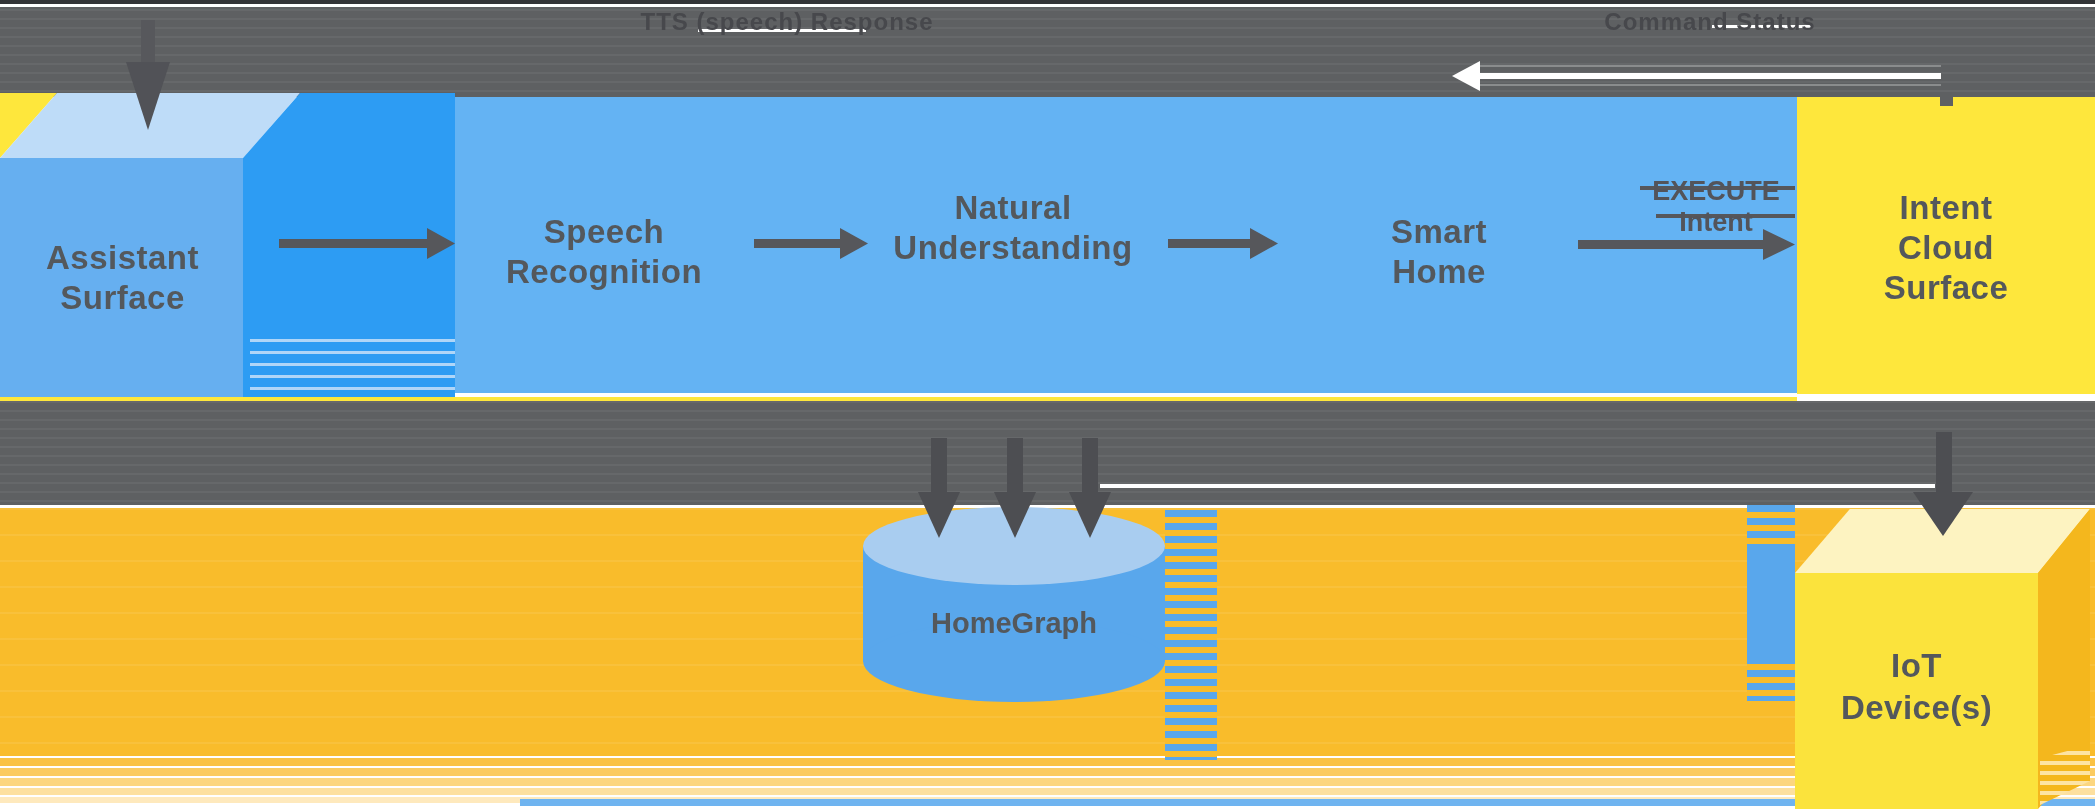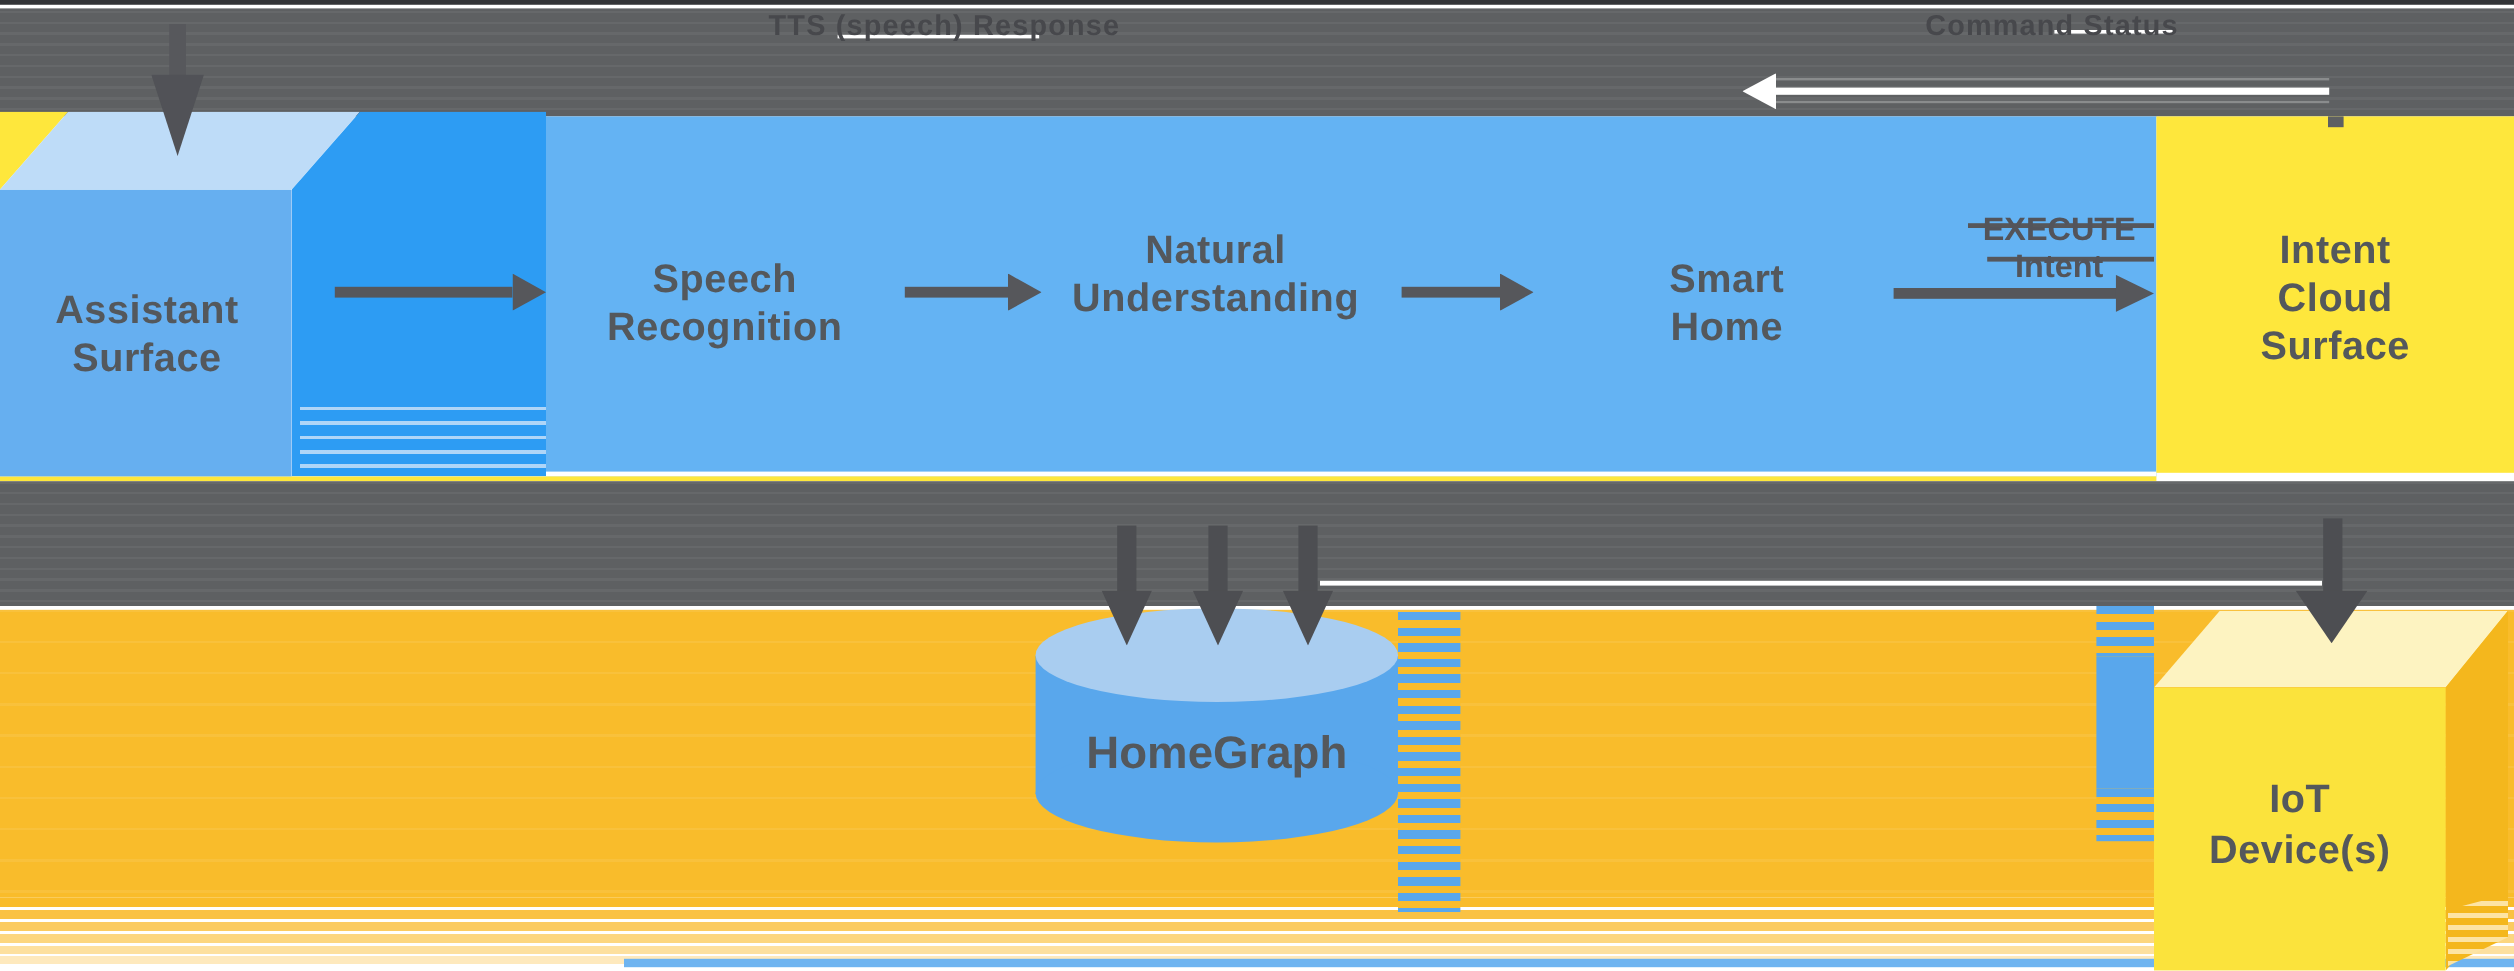--- a/index.html
+++ b/index.html
@@ -117,21 +117,21 @@
   <div class="abs" style="left: 1100px; top: 484px; width: 835px; height: 4px; z-index: 2; background-color: rgb(255, 255, 255);"></div>
 
   <div class="abs blue-amber-stripes" style="left:1165px;top:510px;width:52px;height:250px;z-index:2;"></div>
   <div class="abs blue-amber-stripes" style="left:1747px;top:505px;width:48px;height:42px;z-index:2;"></div>
   <div class="abs" style="left: 1747px; top: 547px; width: 48px; height: 110px; z-index: 2; background-color: rgb(89, 167, 236);"></div>
   <div class="abs blue-amber-stripes" style="left:1747px;top:657px;width:48px;height:44px;z-index:2;"></div>
 
   <div class="abs" style="left: 863px; top: 546px; width: 302px; height: 116px; z-index: 3; background-color: rgb(89, 167, 236);"></div>
   <div class="abs" style="left: 863px; top: 620px; width: 302px; height: 82px; border-radius: 50%; z-index: 3; background-color: rgb(89, 167, 236);"></div>
   <div class="abs" style="left: 863px; top: 507px; width: 302px; height: 78px; border-radius: 50%; z-index: 3; background-color: rgb(169, 205, 240);"></div>
-  <div class="abs txt" style="left:863px;top:607px;width:302px;font-size:38px;z-index:5;">HomeGraph</div>
+  <div class="abs txt" style="left:863px;top:607px;width:302px;font-size:29px;z-index:5;">HomeGraph</div>
 
   <div class="abs" style="left: 931px; top: 438px; width: 16px; height: 58px; z-index: 4; background-color: rgb(77, 78, 82);"></div>
   <div class="abs tri-down" style="left: 918px; top: 492px; width: 42px; height: 46px; z-index: 4; background-color: rgb(77, 78, 82);"></div>
   <div class="abs" style="left: 1007px; top: 438px; width: 16px; height: 58px; z-index: 4; background-color: rgb(77, 78, 82);"></div>
   <div class="abs tri-down" style="left: 994px; top: 492px; width: 42px; height: 46px; z-index: 4; background-color: rgb(77, 78, 82);"></div>
   <div class="abs" style="left: 1082px; top: 438px; width: 16px; height: 58px; z-index: 4; background-color: rgb(77, 78, 82);"></div>
   <div class="abs tri-down" style="left: 1069px; top: 492px; width: 42px; height: 46px; z-index: 4; background-color: rgb(77, 78, 82);"></div>
 
   <div class="abs" style="left: 1795px; top: 509px; width: 295px; height: 64px; clip-path: polygon(18.6% 0px, 100% 0px, 82.4% 100%, 0px 100%); z-index: 3; background-color: rgb(253, 243, 193);"></div>
   <div class="abs" style="left: 2038px; top: 509px; width: 57px; height: 300px; clip-path: polygon(0px 21.3%, 91.2% 0px, 91.2% 79.3%, 0px 100%); z-index: 3; background-color: rgb(244, 183, 29);"></div>

